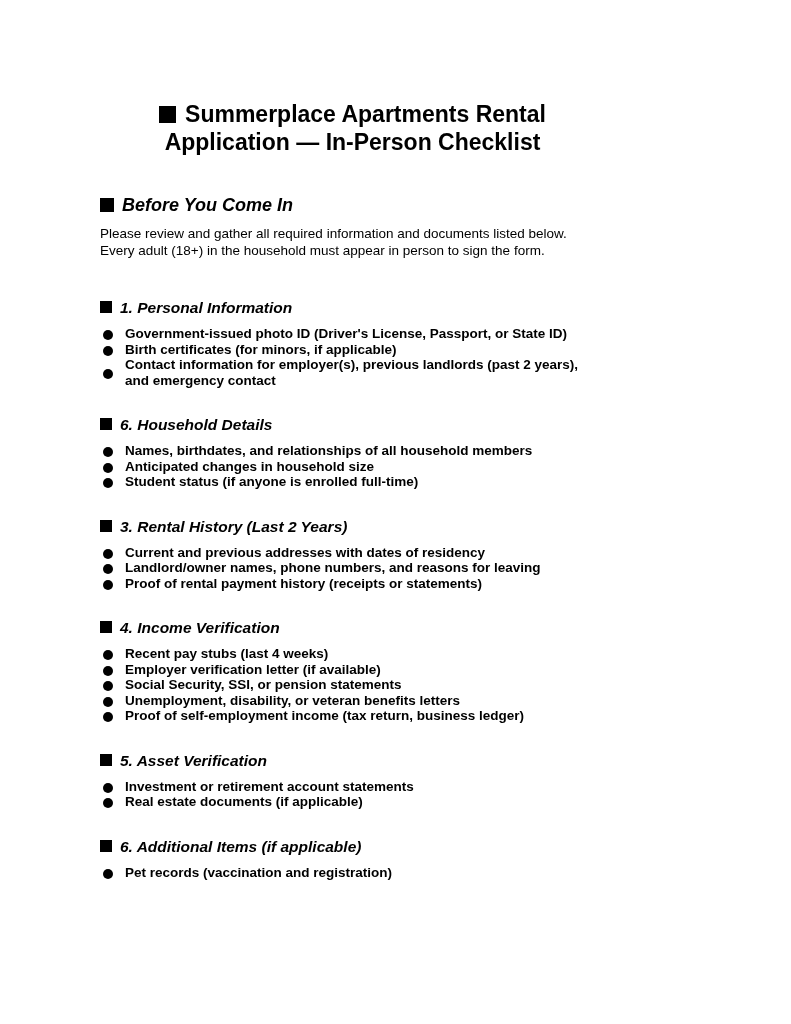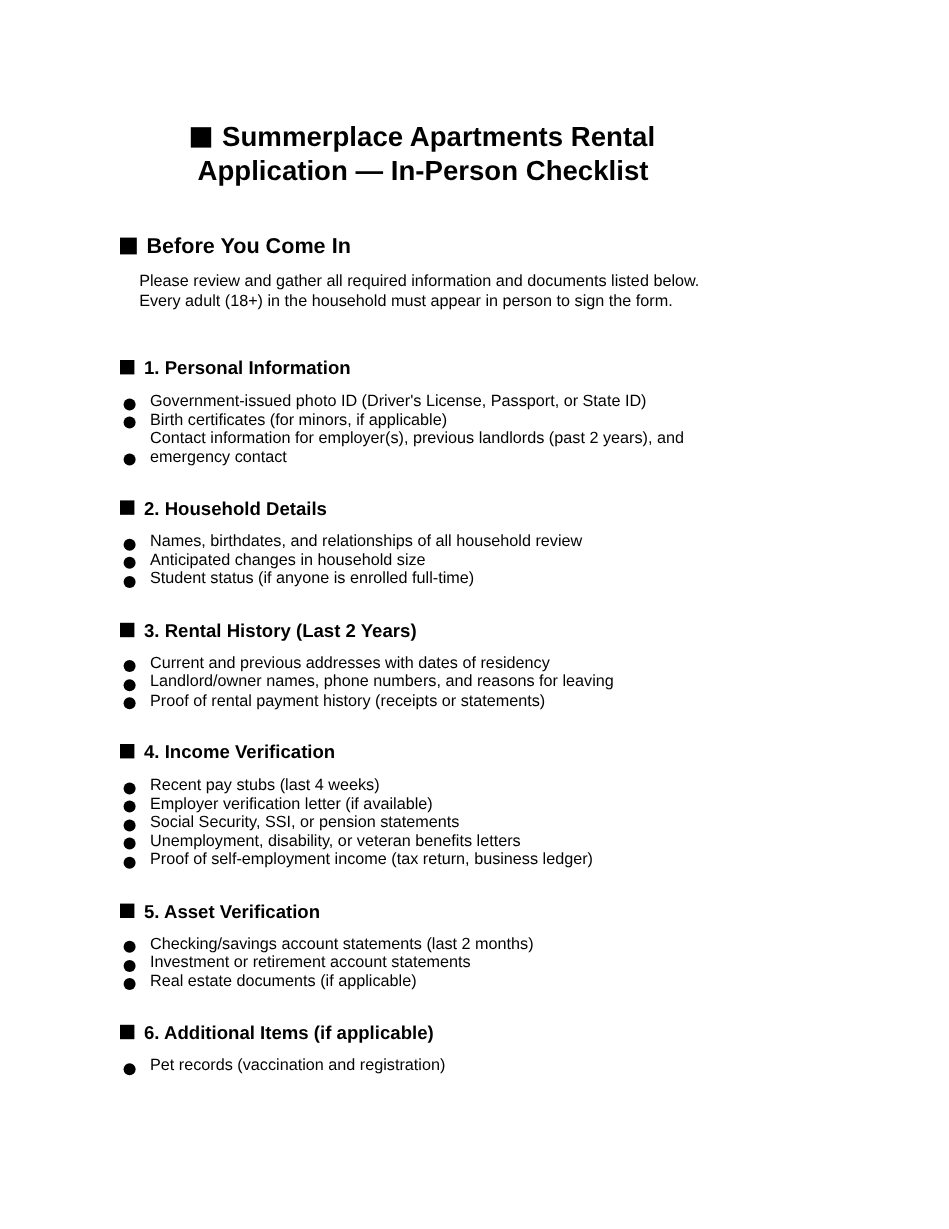--- a/index.html
+++ b/index.html
@@ -34,43 +34,46 @@
     vertical-align: -1px;
   }
   .sq-lg { width: 17px; height: 17px; margin-right: 9px; }
   .sq-md { width: 14px; height: 14px; margin-right: 8px; }
   .sq-sm { width: 12px; height: 12px; margin-right: 8px; vertical-align: 0px; }
   .intro-heading {
     margin: 0 0 11px 0;
     font-size: 18px;
     font-weight: bold;
     line-height: 20px;
+    font-style: italic;
   }
   .intro-body {
-    margin: 0 0 40px 16px;
+    margin: 0 0 40px 0;
     font-size: 13.5px;
     line-height: 16.5px;
     max-width: 591px;
   }
   .section-heading {
     margin: 28px 0 10px 0;
     font-size: 15.5px;
     font-weight: bold;
+    font-style: italic;
     line-height: 17px;
   }
   .checklist {
     list-style: none;
     margin: 0;
     padding: 0;
   }
   .checklist-item {
     display: flex;
-    align-items: flex-end;
+    align-items: center;
     font-size: 13.5px;
     line-height: 15.5px;
+    font-weight: bold;
   }
   .bullet-dot {
     flex: 0 0 auto;
     width: 10px;
     height: 10px;
     border-radius: 50%;
     background: #000000;
     margin: 2.5px 12px 0 3px;
   }
   .item-text {
@@ -104,25 +107,25 @@
   </li>
 
   <li class="checklist-item">
     <span class="bullet-dot"></span>
     <span class="item-text">Contact information for employer(s), previous landlords (past 2 years), and emergency contact</span>
   </li>
 </ul>
   </section>
 
   <section class="doc-section">
-    <h3 class="section-heading"><span class="sq sq-sm"></span><span class="section-heading-text">2. Household Details</span></h3>
-    <ul class="checklist">
-  <li class="checklist-item">
-    <span class="bullet-dot"></span>
-    <span class="item-text">Names, birthdates, and relationships of all household review</span>
+    <h3 class="section-heading"><span class="sq sq-sm"></span><span class="section-heading-text">6. Household Details</span></h3>
+    <ul class="checklist">
+  <li class="checklist-item">
+    <span class="bullet-dot"></span>
+    <span class="item-text">Names, birthdates, and relationships of all household members</span>
   </li>
 
   <li class="checklist-item">
     <span class="bullet-dot"></span>
     <span class="item-text">Anticipated changes in household size</span>
   </li>
 
   <li class="checklist-item">
     <span class="bullet-dot"></span>
     <span class="item-text">Student status (if anyone is enrolled full-time)</span>
@@ -177,24 +180,20 @@
   <li class="checklist-item">
     <span class="bullet-dot"></span>
     <span class="item-text">Proof of self-employment income (tax return, business ledger)</span>
   </li>
 </ul>
   </section>
 
   <section class="doc-section">
     <h3 class="section-heading"><span class="sq sq-sm"></span><span class="section-heading-text">5. Asset Verification</span></h3>
     <ul class="checklist">
-  <li class="checklist-item">
-    <span class="bullet-dot"></span>
-    <span class="item-text">Checking/savings account statements (last 2 months)</span>
-  </li>
 
   <li class="checklist-item">
     <span class="bullet-dot"></span>
     <span class="item-text">Investment or retirement account statements</span>
   </li>
 
   <li class="checklist-item">
     <span class="bullet-dot"></span>
     <span class="item-text">Real estate documents (if applicable)</span>
   </li>

